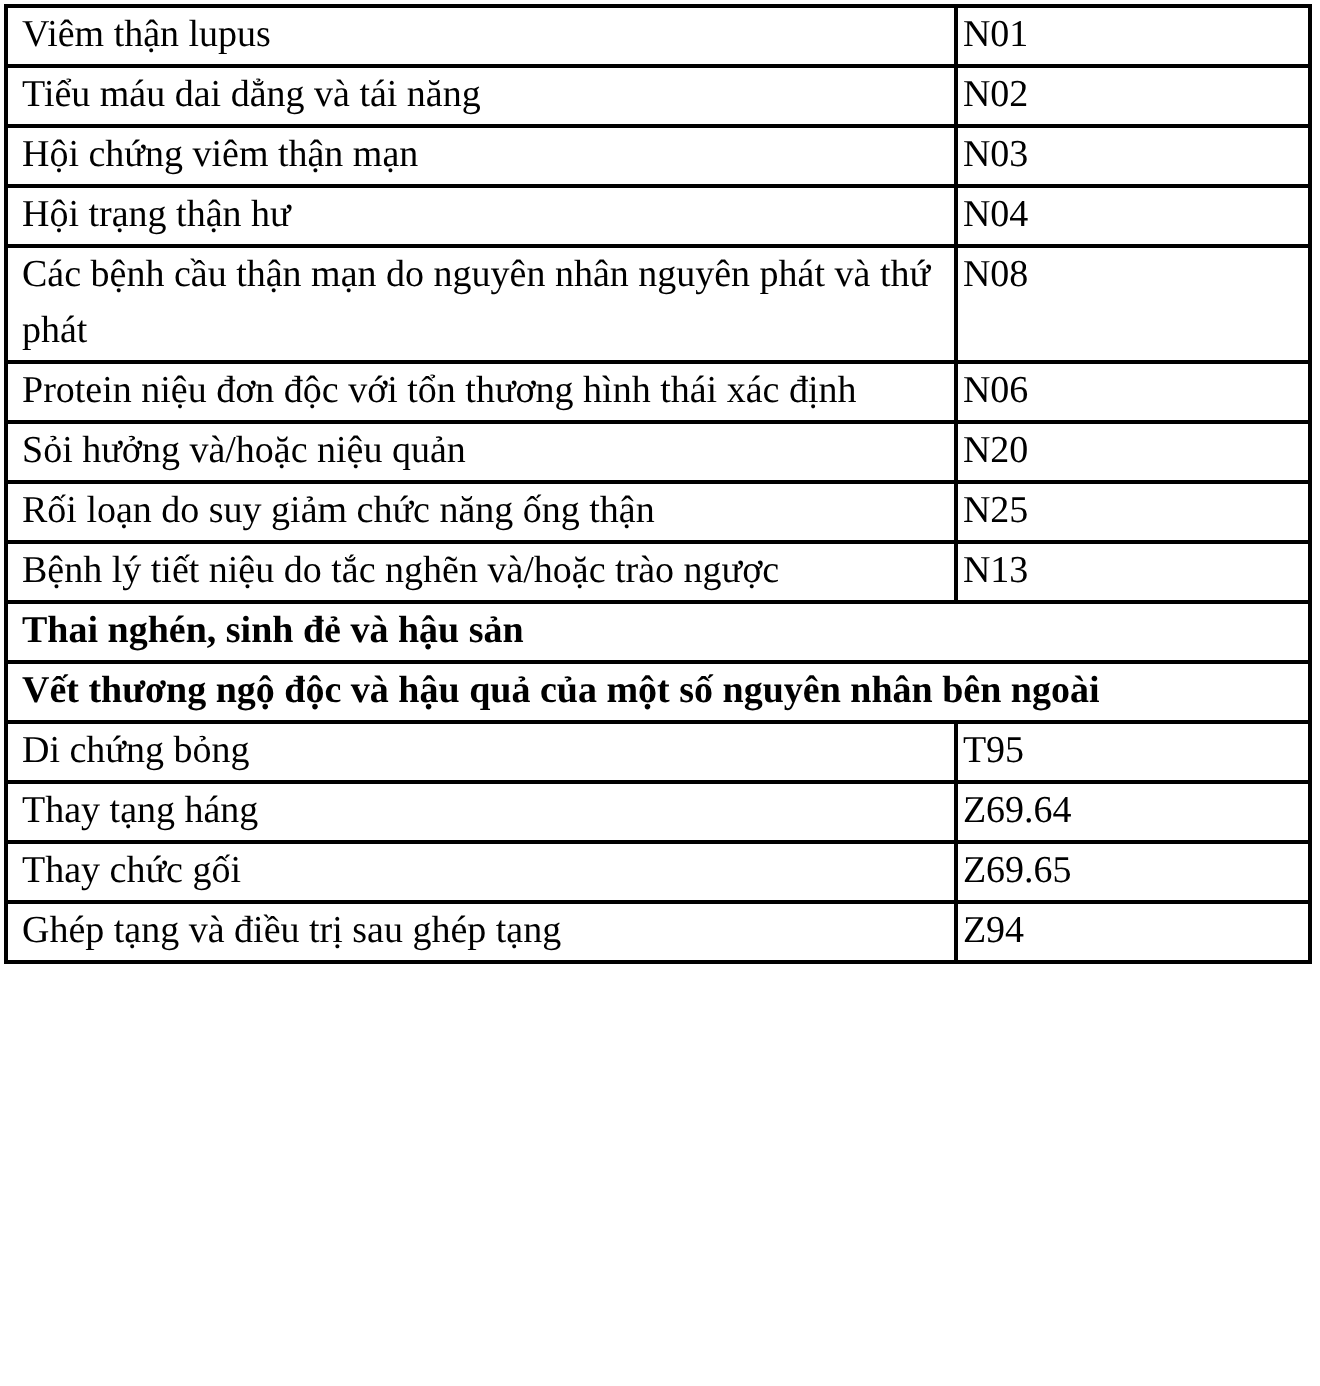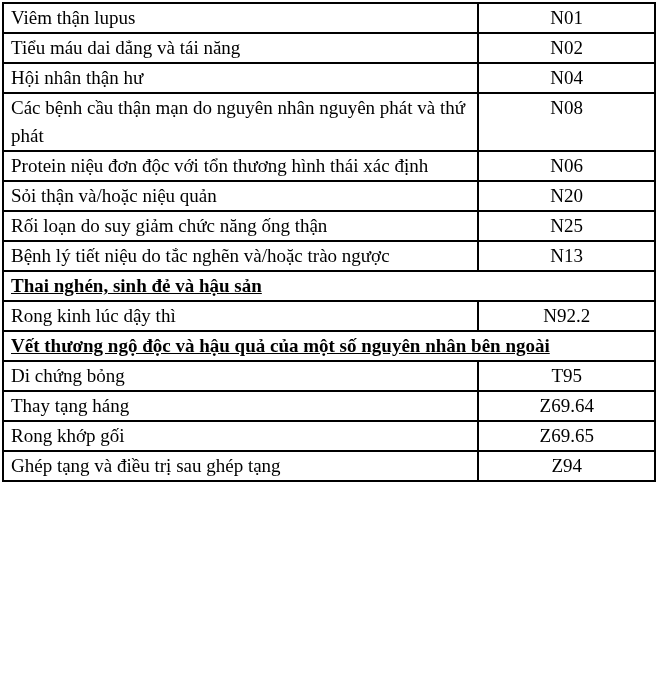--- a/index.html
+++ b/index.html
@@ -22,89 +22,88 @@
   .doc-table td {
     border: 2px solid #000000;
     vertical-align: top;
     line-height: 28px;
     padding: 0 4px 0 7px;
     overflow: hidden;
   }
   .doc-table col.c-disease { width: 474px; }
   .doc-table col.c-code   { width: 176px; }
   .code-cell {
-    text-align: center;
+    text-align: left;
     padding: 0 2px !important;
   }
   .section-cell {
     font-weight: bold;
-    text-decoration: underline;
   }
 </style>
 </head>
 <body>
 
 <table class="doc-table">
   <colgroup>
     <col class="c-disease">
     <col class="c-code">
   </colgroup>
   <tbody>
       <tr>
         <td class="disease-cell">Viêm thận lupus</td>
         <td class="code-cell">N01</td>
       </tr>
       <tr>
         <td class="disease-cell">Tiểu máu dai dẳng và tái năng</td>
         <td class="code-cell">N02</td>
       </tr>
       <tr>
-        <td class="disease-cell">Hội nhân thận hư</td>
+        <td class="disease-cell">Hội chứng viêm thận mạn</td>
+        <td class="code-cell">N03</td>
+      </tr>
+      <tr>
+        <td class="disease-cell">Hội trạng thận hư</td>
         <td class="code-cell">N04</td>
       </tr>
       <tr>
         <td class="disease-cell">Các bệnh cầu thận mạn do nguyên nhân nguyên phát và thứ phát</td>
         <td class="code-cell">N08</td>
       </tr>
       <tr>
         <td class="disease-cell">Protein niệu đơn độc với tổn thương hình thái xác định</td>
         <td class="code-cell">N06</td>
       </tr>
       <tr>
-        <td class="disease-cell">Sỏi thận và/hoặc niệu quản</td>
+        <td class="disease-cell">Sỏi hưởng và/hoặc niệu quản</td>
         <td class="code-cell">N20</td>
       </tr>
       <tr>
         <td class="disease-cell">Rối loạn do suy giảm chức năng ống thận</td>
         <td class="code-cell">N25</td>
       </tr>
       <tr>
         <td class="disease-cell">Bệnh lý tiết niệu do tắc nghẽn và/hoặc trào ngược</td>
         <td class="code-cell">N13</td>
       </tr>
       <tr>
         <td colspan="2" class="section-cell">Thai nghén, sinh đẻ và hậu sản</td>
       </tr>
       <tr>
-        <td class="disease-cell">Rong kinh lúc dậy thì</td>
-        <td class="code-cell">N92.2</td>
-      </tr>
-      <tr>
         <td colspan="2" class="section-cell">Vết thương ngộ độc và hậu quả của một số nguyên nhân bên ngoài</td>
       </tr>
       <tr>
         <td class="disease-cell">Di chứng bỏng</td>
         <td class="code-cell">T95</td>
       </tr>
       <tr>
         <td class="disease-cell">Thay tạng háng</td>
         <td class="code-cell">Z69.64</td>
       </tr>
       <tr>
-        <td class="disease-cell">Rong khớp gối</td>
+        <td class="disease-cell">Thay chức gối</td>
         <td class="code-cell">Z69.65</td>
       </tr>
       <tr>
         <td class="disease-cell">Ghép tạng và điều trị sau ghép tạng</td>
         <td class="code-cell">Z94</td>
       </tr>
     </tbody>
 </table>
 
 </body></html>

